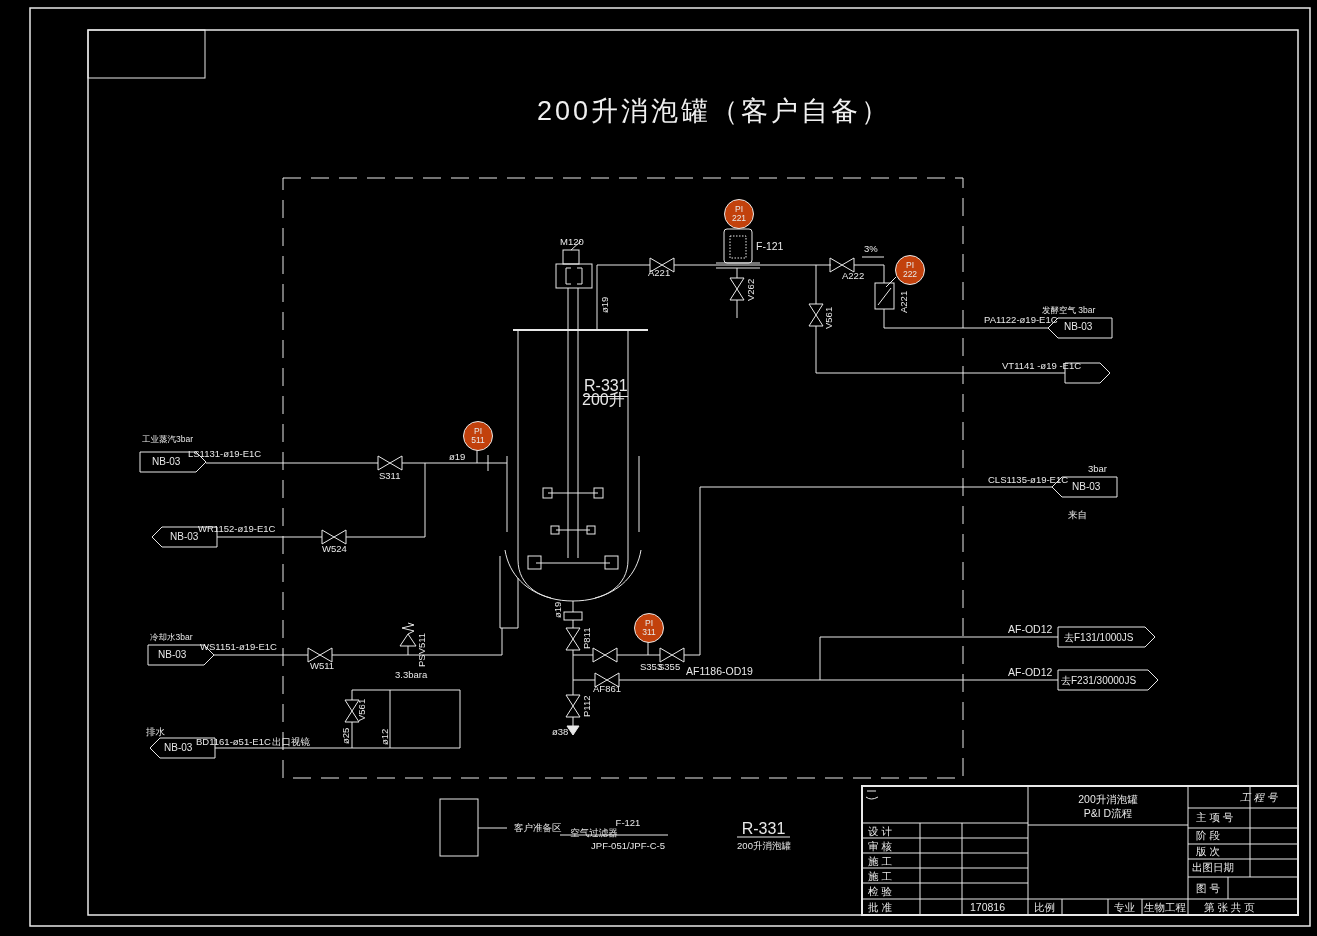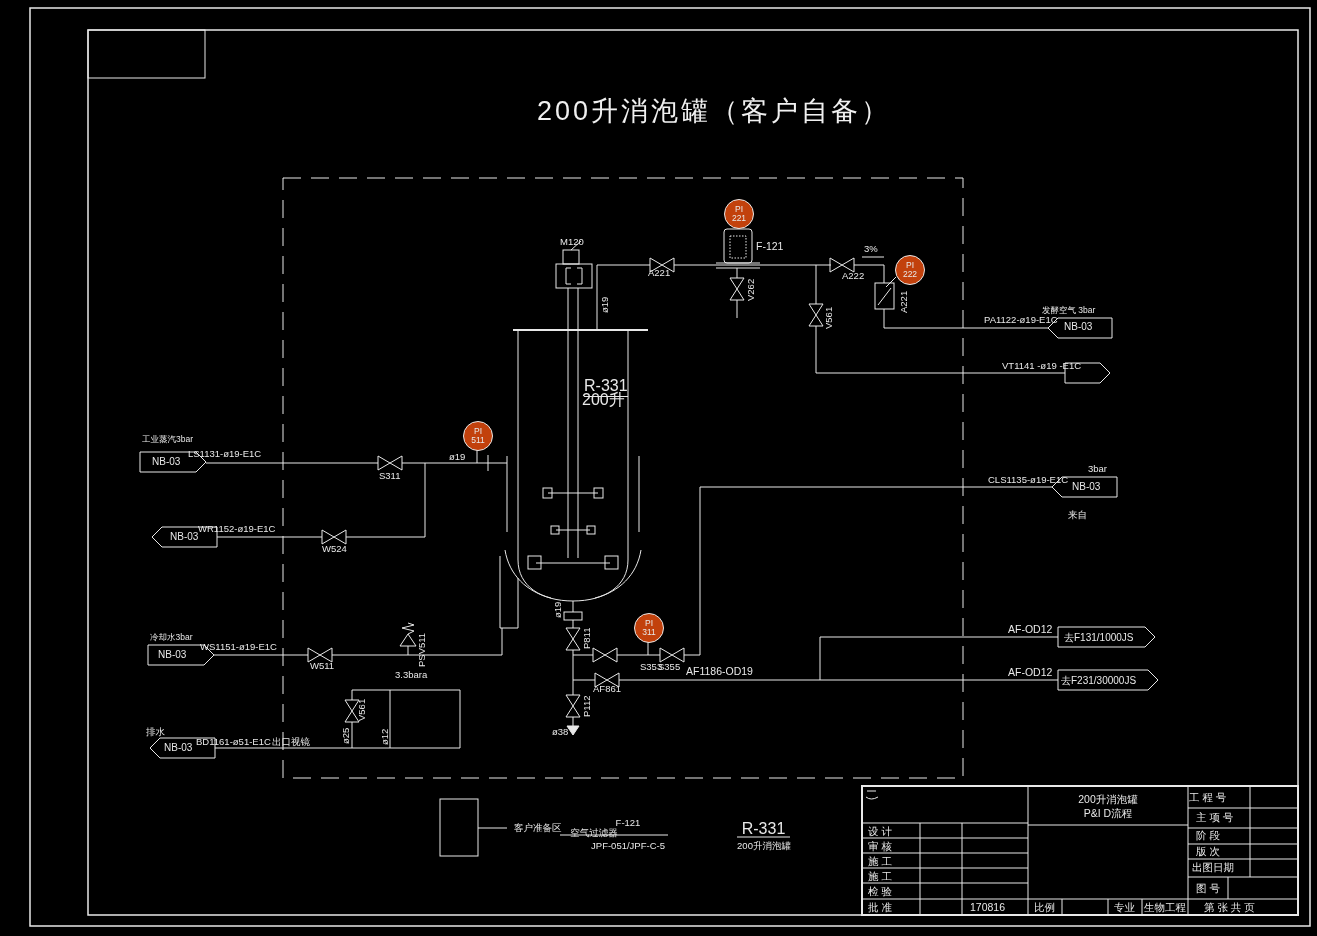--- a/index.html
+++ b/index.html
@@ -253,21 +253,21 @@
 
   <div class="lbl" style="left:514px;top:823px;">客户准备区</div>
   <div class="lbl ctr" style="left:598px;top:818px;width:60px;">F-121</div>
   <div class="lbl ctr" style="left:564px;top:828px;width:60px;">空气过滤器</div>
   <div class="lbl ctr" style="left:583px;top:841px;width:90px;">JPF-051/JPF-C-5</div>
   <div class="lbl s11 ctr" style="left:737px;top:821px;width:53px;">R-331</div>
   <div class="lbl ctr" style="left:733px;top:841px;width:62px;">200升消泡罐</div>
 
   <div class="lbl s10 ctr" style="left:1038px;top:794px;width:140px;">200升消泡罐</div>
   <div class="lbl s10 ctr" style="left:1038px;top:808px;width:140px;">P&amp;I D流程</div>
-  <div class="lbl s10" style="left:1189px;top:792px;">工 程 号</div>
+  <div class="lbl s10" style="left:1240px;top:792px;font-style:italic;">工 程 号</div>
   <div class="lbl s10" style="left:1196px;top:812px;">主 项 号</div>
   <div class="lbl s10" style="left:1196px;top:830px;">阶    段</div>
   <div class="lbl s10" style="left:1196px;top:846px;">版    次</div>
   <div class="lbl s10" style="left:1192px;top:862px;">出图日期</div>
   <div class="lbl s10" style="left:1196px;top:883px;">图 号</div>
   <div class="lbl s10" style="left:868px;top:826px;">设 计</div>
   <div class="lbl s10" style="left:868px;top:841px;">审 核</div>
   <div class="lbl s10" style="left:868px;top:856px;">施 工</div>
   <div class="lbl s10" style="left:868px;top:871px;">施 工</div>
   <div class="lbl s10" style="left:868px;top:886px;">检 验</div>

